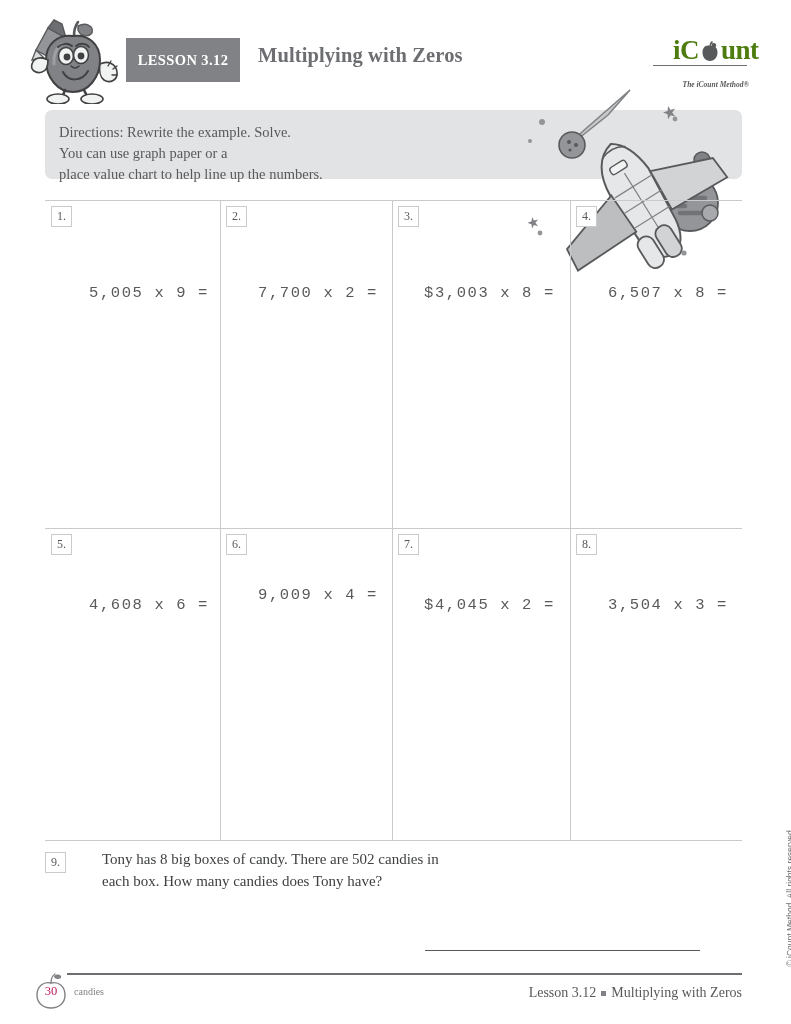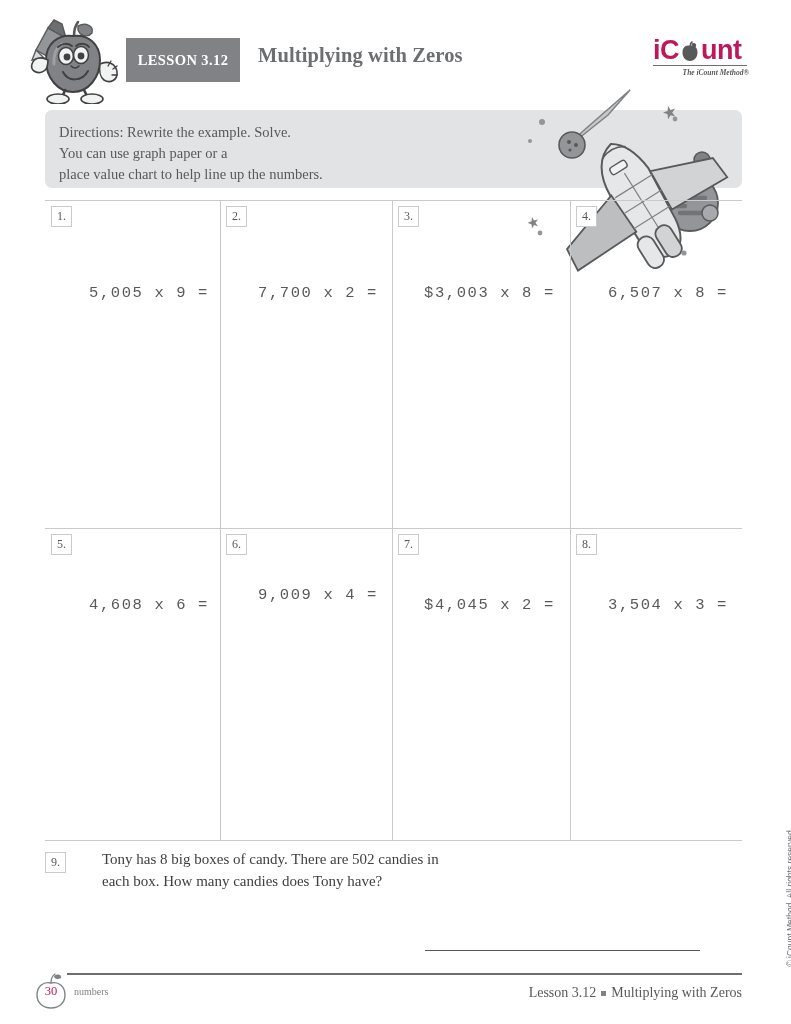--- a/index.html
+++ b/index.html
@@ -51,49 +51,50 @@
     color: #6d6e71;
     letter-spacing: 0.1px;
     white-space: nowrap;
   }
   #brand-logo {
     position: absolute;
     right: 42px; top: 36px;
     width: 96px; height: 46px;
   }
   #brand-wordmark {
-    font-family: Liberation Sans, sans-serif;
+    font-family: Liberation Serif, serif;
     font-size: 27px;
     font-weight: bold;
-    color: #be185d;
+    color: #4d7c0f;
     letter-spacing: -0.5px;
     line-height: 28px;
     white-space: nowrap;
+    margin-left: 20px;
   }
   #brand-rule {
     width: 94px; height: 1px;
     background: #6d6e71;
     margin-top: 1px;
   }
   #brand-tagline {
     font-family: "Liberation Serif", "DejaVu Serif", serif;
     font-size: 7.5px;
     font-style: italic;
     font-weight: bold;
     color: #58595b;
     text-align: right;
-    margin-top: 2px;
+    margin-top: 14px;
     white-space: nowrap;
   }
 
   
   #directions-box {
     position: absolute;
     left: 45px; top: 110px;
-    width: 697px; height: 78px;
+    width: 697px; height: 69px;
     background: #e2e3e4;
     border-radius: 7px;
   }
   #directions-text {
     position: absolute;
     left: 14px; top: 12px;
     font-size: 14.5px;
     line-height: 21px;
     color: #58595b;
     white-space: pre-line;
@@ -401,17 +402,17 @@
 </div>
 
 <div id="footer-rule"></div>
 
 <svg id="page-number-apple" viewBox="0 0 36 38">
   <path d="M18 11 C10 9 4 15 4 23 C4 31 10 36 18 36 C26 36 32 31 32 23 C32 15 26 9 18 11 Z" fill="none" stroke="#808285" stroke-width="1.4"></path>
   <path d="M18 11 C18 7 19 4 22 2" stroke="#808285" stroke-width="1.3" fill="none" stroke-linecap="round"></path>
   <path d="M21 4 C25 1 29 3 28 6 C25 8 21 7 21 4 Z" fill="#808285"></path>
 </svg>
 <div id="page-number-text">30</div>
-<div id="page-number-word">numbers</div>
+<div id="page-number-word">candies</div>
 
 <div id="footer-lesson"><span>Lesson 3.12</span><span class="footer-sep"></span><span>Multiplying with Zeros</span></div>
 
 <div id="copyright-vertical">© iCount Method. All rights reserved.</div>
 
 </body></html>

